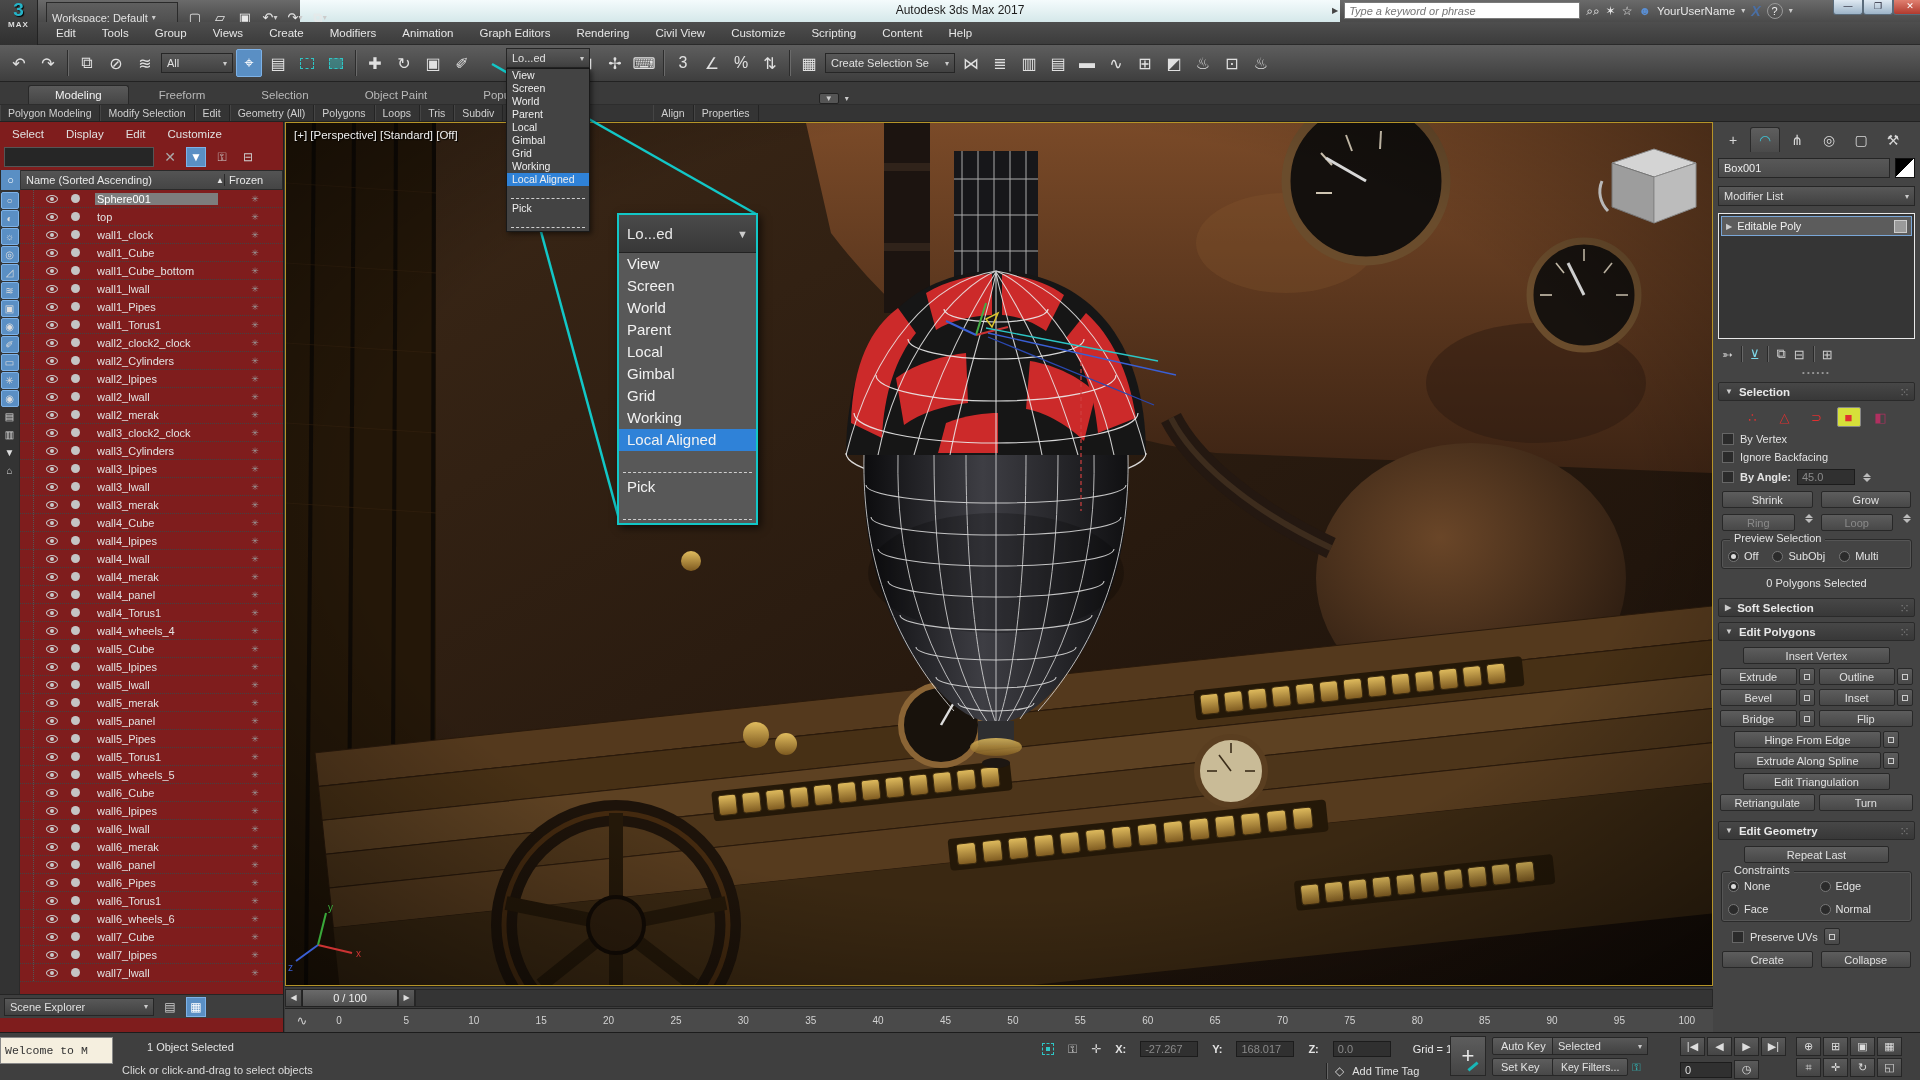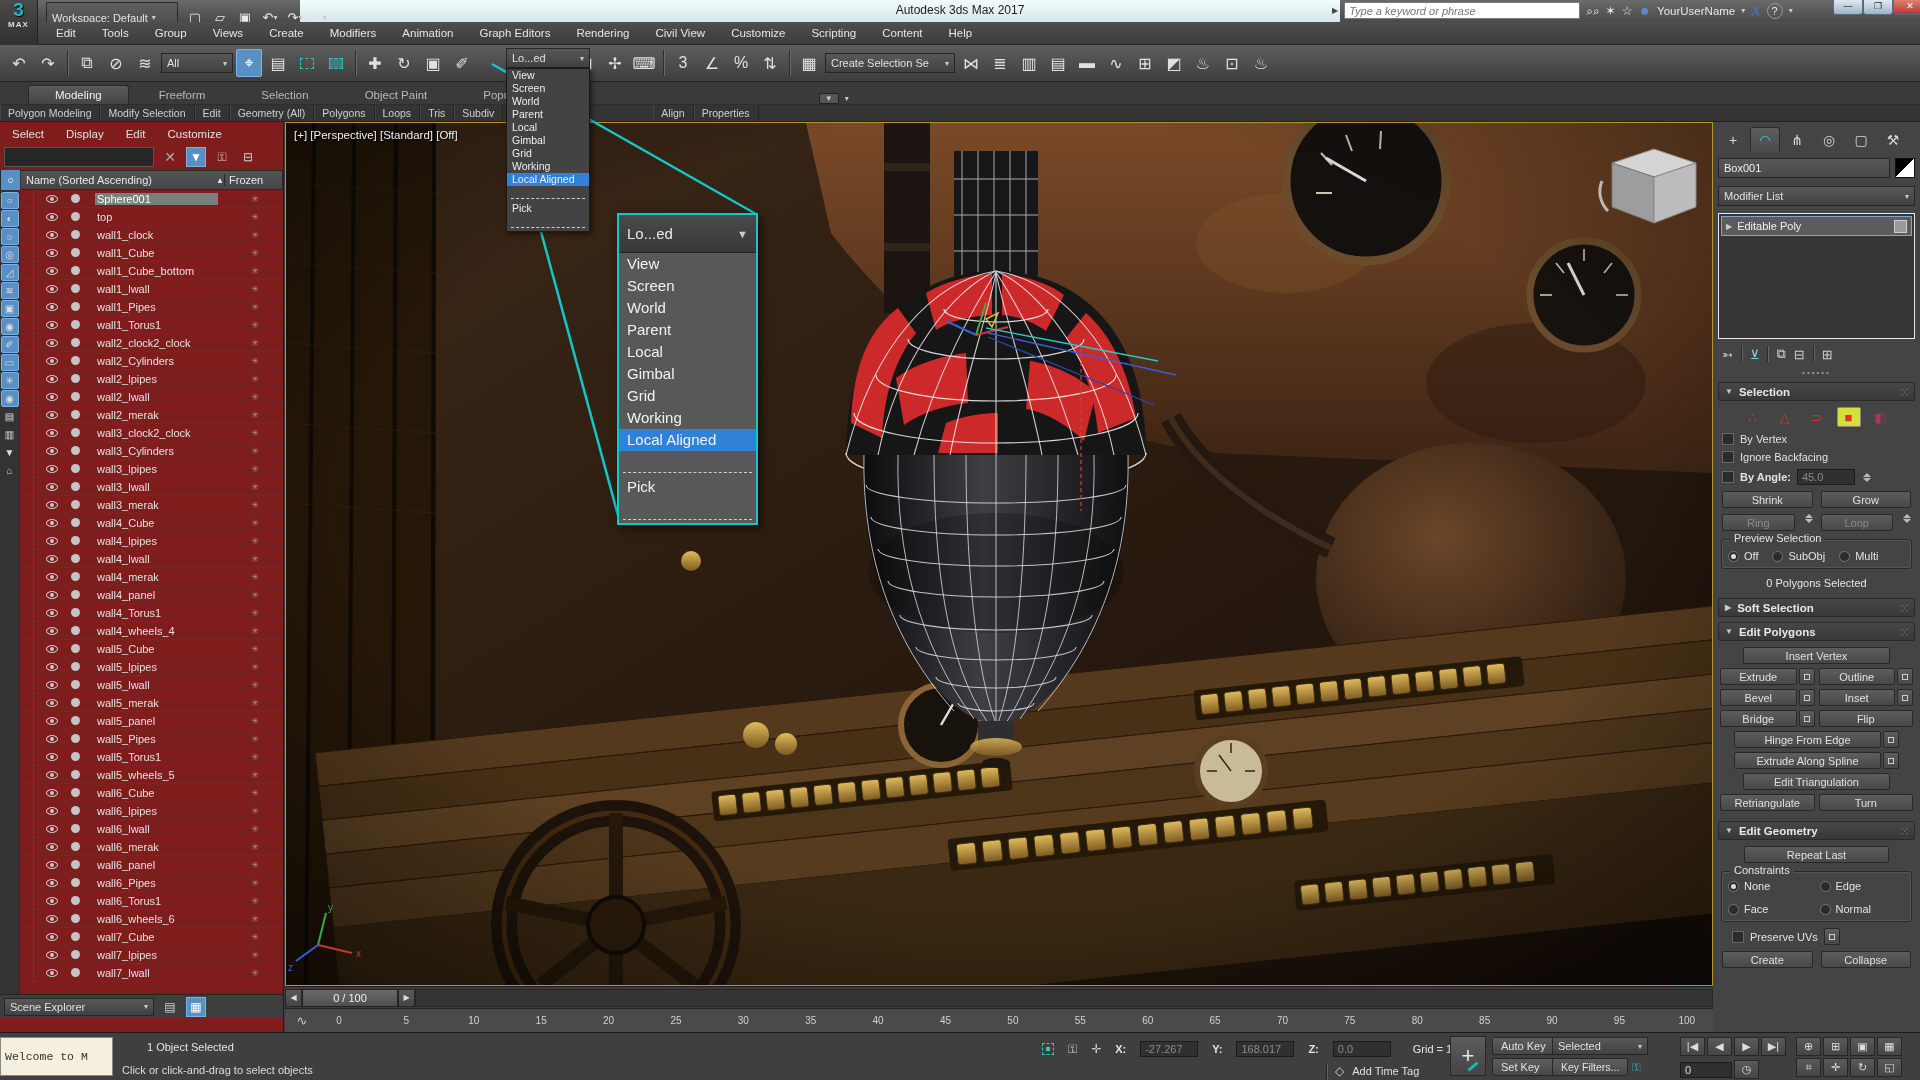--- a/index.html
+++ b/index.html
@@ -189,21 +189,21 @@
     color:#f0f0f0; display:flex; align-items:center; justify-content:center; }
   #ttrack { flex:1; height:18px; background:#343434; border:1px solid #262626; }
   #truler { left:285px; top:1008px; width:1428px; height:24px; background:#4a4a4a;
     border-top:1px solid #222; display:flex; align-items:center; }
   #truler .curve-ico { width:34px; text-align:center; color:#cfcfcf; font-size:13px; }
   #ticks { flex:1; display:flex; justify-content:space-between; padding:0 14px 0 8px; position:relative; }
   #ticks span { color:#d2d2d2; font-size:10px; width:24px; text-align:center; }
 
   
   #statusbar { left:0; top:1032px; width:1920px; height:48px; background:#3f3f3f; border-top:1px solid #1c1c1c; }
-  #mini-listener { left:0px; top:4px; width:113px; height:39px; background:#f5efdf; border:1px solid #888;
+  #mini-listener { left:0px; top:4px; width:113px; height:27px; background:#f5efdf; border:1px solid #888;
     color:#333; font-family:"Liberation Mono",monospace; font-size:11.5px; display:flex; align-items:center; padding-left:4px; }
   #sel-count { left:147px; top:8px; color:#e4e4e4; }
   #prompt-line { left:122px; top:31px; color:#dcdcdc; }
   .sb-ico { color:#cfcfcf; font-size:12px; }
   .isolate { width:12px; height:12px; border:1px dashed #2ec6c6; position:relative; }
   .isolate::after { content:""; position:absolute; inset:3px; background:#2ec6c6; }
   .coordlab { font-weight:bold; color:#e4e4e4; }
   .keybtn { background:linear-gradient(#5d5d5d,#484848); border:1px solid #272727; border-radius:2px;
     color:#e2e2e2; height:18px; padding:0 8px; display:flex; align-items:center; }
   #bigkey { width:36px; height:40px; font-size:22px; color:#e8e8e8; display:flex; align-items:center;

